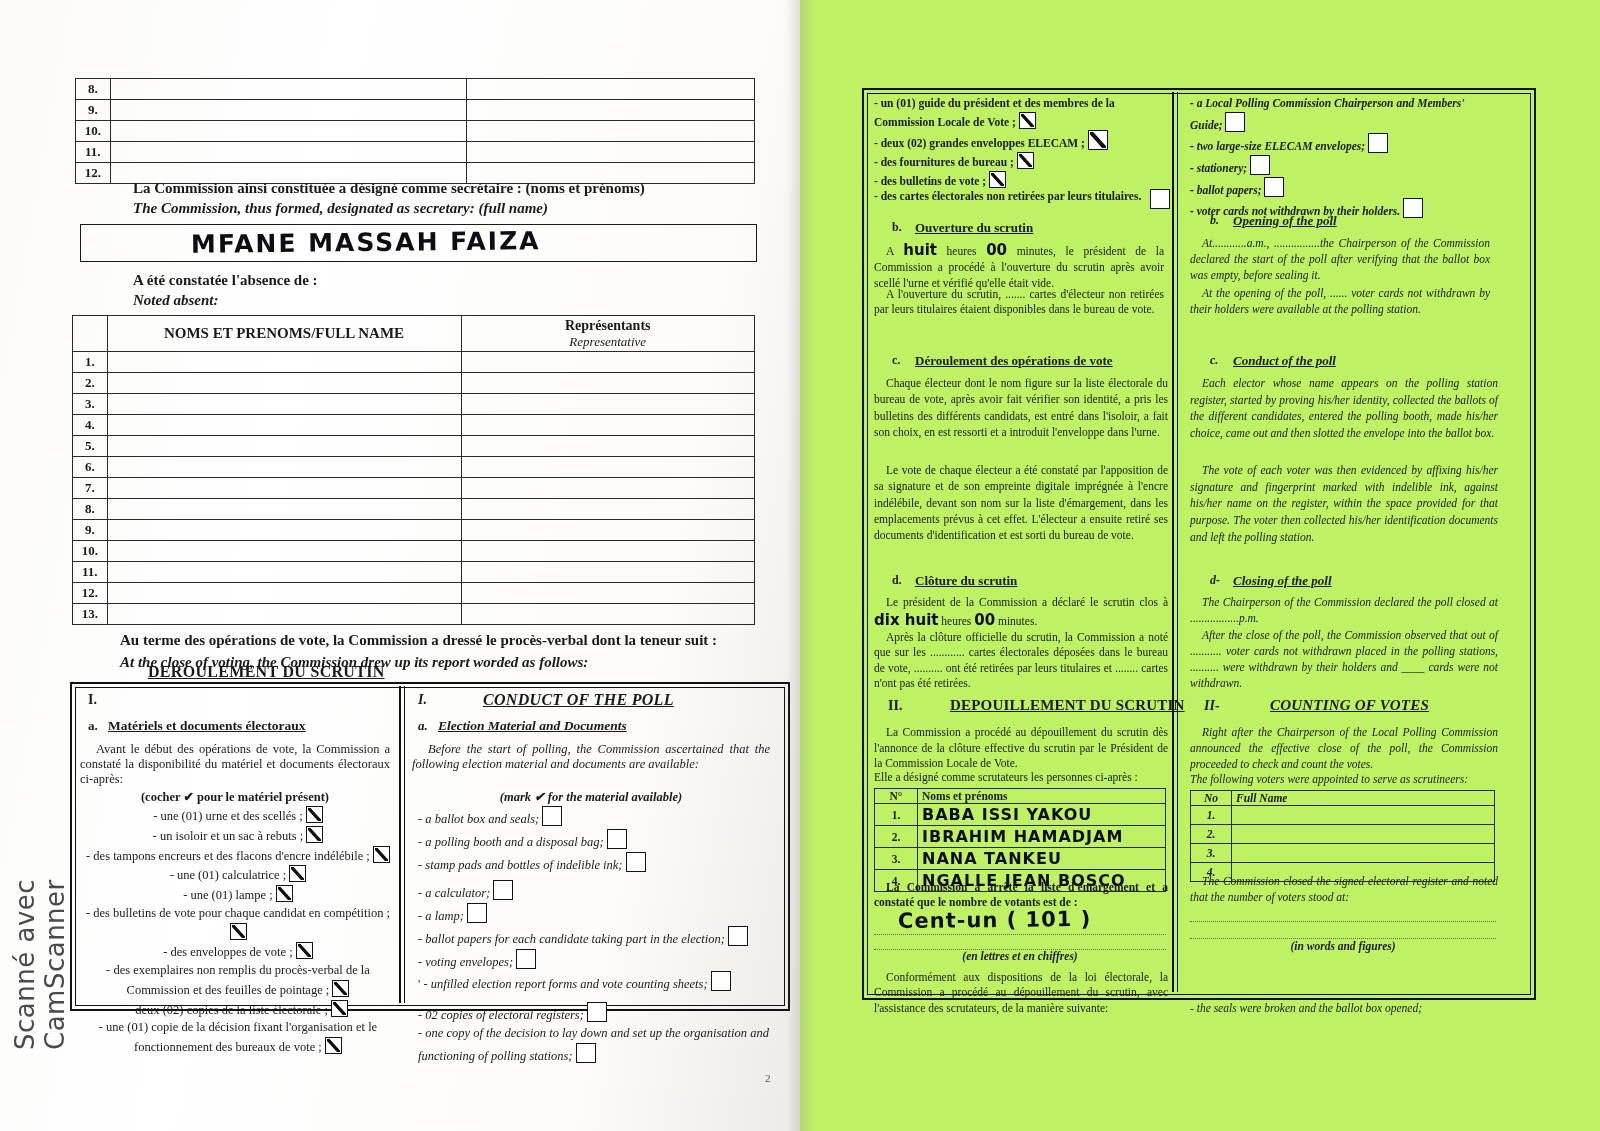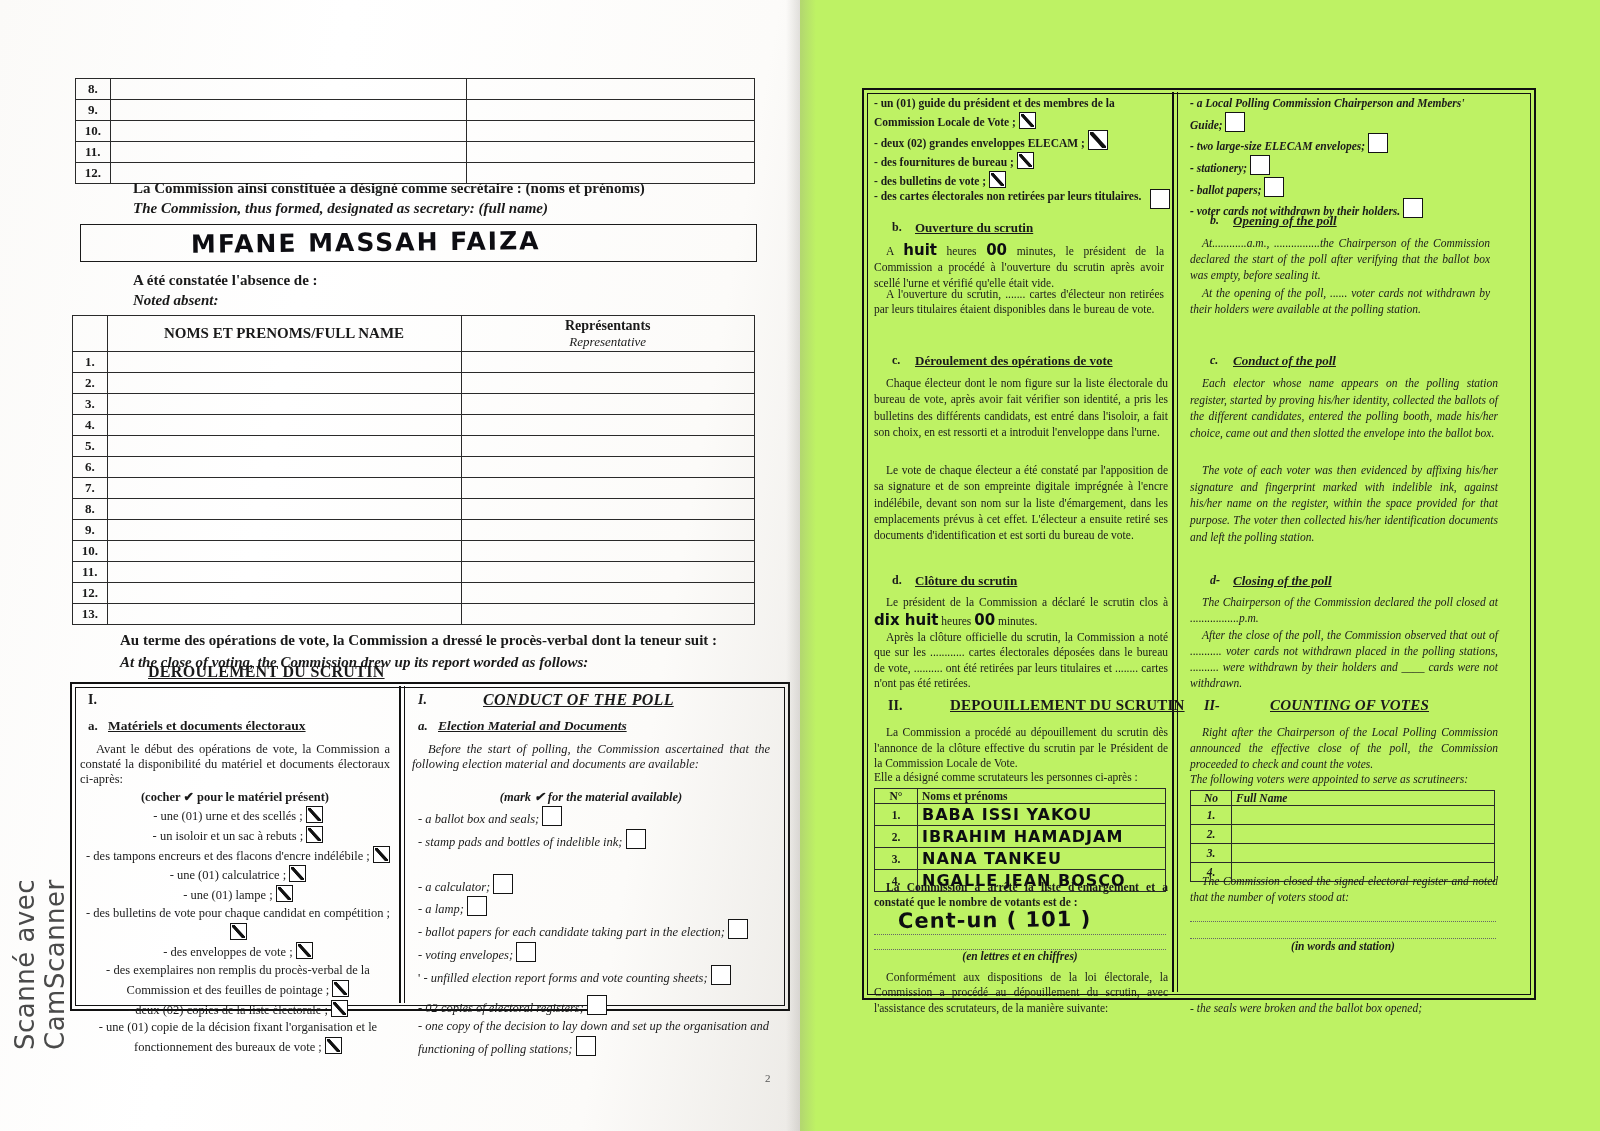--- a/index.html
+++ b/index.html
@@ -206,22 +206,23 @@
 
   <div class="tx en" style="left:418px;top:692px;font-size:14px;">I.</div>
   <div class="tx en u" style="left:483px;top:691px;font-size:16px;letter-spacing:.3px;">CONDUCT OF THE POLL</div>
   <div class="tx en" style="left:418px;top:718px;font-size:13px;">a.</div>
   <div class="tx en u" style="left:438px;top:718px;font-size:13.5px;">Election Material and Documents</div>
   <div class="tx just" style="left:412px;top:742px;width:358px;font-size:12.5px;text-indent:16px;font-style:italic;font-family:'Liberation Serif',serif;">Before the start of polling, the Commission ascertained that the following election material and documents are available:</div>
   <div class="tx en ctr" style="left:412px;top:790px;width:358px;font-size:12.5px;">(mark ✔ for the material available)</div>
 
   <div style="position:absolute;left:418px;top:806px;width:352px;font-size:12.5px;font-style:italic;font-family:'Liberation Serif',serif;line-height:1.42;">
     <div class="bullet"><span>- a ballot box and seals;</span> <span class="cb big"></span></div>
+    <div class="bullet"><span>- a polling booth and a disposal bag;</span> <span class="cb big"></span></div>
     <div class="bullet"><span>- stamp pads and bottles of indelible ink;</span> <span class="cb big"></span></div>
-    <div class="bullet" style="margin-top:22px;"><span>- a calculator;</span> <span class="cb big"></span></div>
+    <div class="bullet" style="margin-top:6px;"><span>- a calculator;</span> <span class="cb big"></span></div>
     <div class="bullet"><span>- a lamp;</span> <span class="cb big"></span></div>
     <div class="bullet"><span>- ballot papers for each candidate taking part in the election;</span> <span class="cb big"></span></div>
     <div class="bullet"><span>- voting envelopes;</span> <span class="cb big"></span></div>
     <div class="bullet"><span style="font-style:normal;">'</span> <span>- unfilled election report forms and vote counting sheets;</span> <span class="cb big"></span></div>
     <div class="bullet" style="margin-top:8px;"><span>- 02 copies of electoral registers;</span> <span class="cb big"></span></div>
     <div class="bullet" style="margin-top:0;"><span>- one copy of the decision to lay down and set up the organisation and functioning of polling stations;</span> <span class="cb big"></span></div>
   </div>
 
   <div class="pageno">2</div>
 </div>
@@ -355,18 +356,18 @@
     <tr>
       <td style="text-align:center;font-weight:bold;font-style:italic;font-size:11.5px;height:16px;">4.</td>
       <td></td>
     </tr>
   </tbody>
     </table>
 
   <div class="tx just" style="left:390px;top:874px;width:308px;font-size:11.5px;text-indent:12px;font-style:italic;font-family:'Liberation Serif',serif;line-height:1.38;">The Commission closed the signed electoral register and noted that the number of voters stood at:</div>
   <div style="position:absolute;left:390px;top:907px;width:306px;border-bottom:1.3px dotted #666;height:14px;"></div>
   <div style="position:absolute;left:390px;top:924px;width:306px;border-bottom:1.3px dotted #666;height:14px;"></div>
-  <div class="tx en ctr" style="left:390px;top:940px;width:306px;font-size:11.5px;">(in words and station)</div>
+  <div class="tx en ctr" style="left:390px;top:940px;width:306px;font-size:11.5px;">(in words and figures)</div>
   <div class="tx" style="left:390px;top:1002px;width:308px;font-size:11.5px;font-style:italic;font-family:'Liberation Serif',serif;">- the seals were broken and the ballot box opened;</div>
 </div>
 
 <div class="gutter"></div>
 <div class="camscanner">Scanné avec CamScanner</div>
 
 </body></html>

